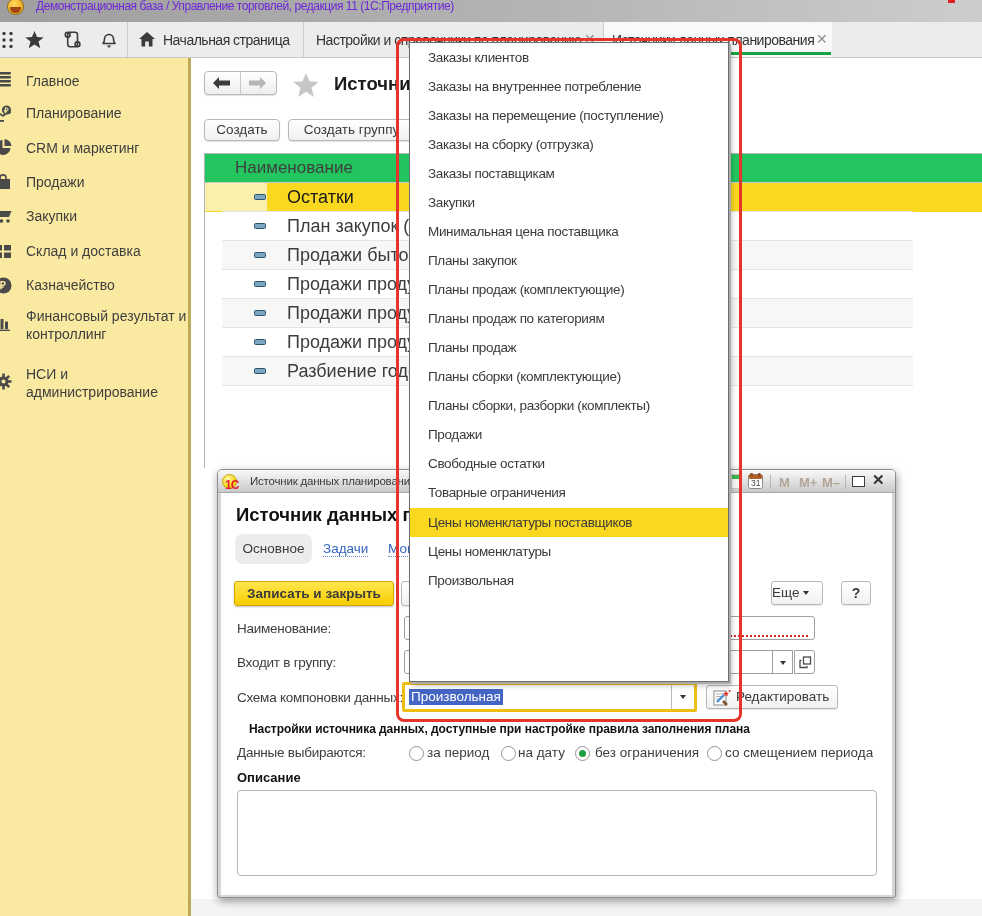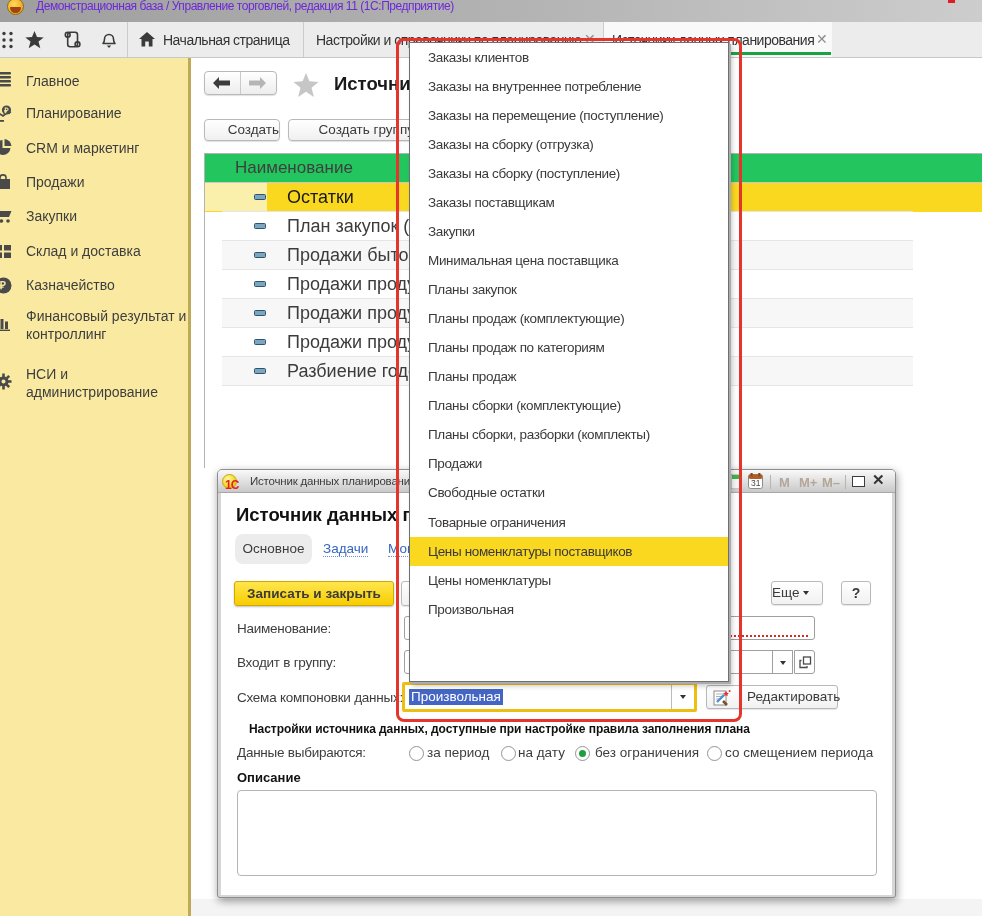--- a/index.html
+++ b/index.html
@@ -29,21 +29,21 @@
 
 #sidebar { left:0; top:58px; width:191px; height:858px; background:#faeaa1; border-right:3px solid #bfab57; z-index:2; }
 .sbitem { position:absolute; left:26px; font-size:14px; color:#3e3e3e; line-height:18px; width:160px; z-index:3; }
 .sbicon { position:absolute; left:-5px; z-index:3; }
 
 
 #navgrp { left:204px; top:71px; width:73px; height:24px; border:1px solid #b9b9b9; border-radius:4px; background:linear-gradient(#ffffff,#ededed); box-shadow:0 1px 1px rgba(0,0,0,.12); z-index:1; }
 #navdiv { left:240px; top:72px; width:1px; height:22px; background:#c9c9c9; z-index:1; }
 #bigstar { left:293px; top:73px; z-index:1; }
 #pagetitle { left:334px; top:73px; font-size:18.5px; font-weight:bold; color:#1a1a1a; z-index:1; white-space:nowrap; }
-.btn { position:absolute; border:1px solid #b9b9b9; border-radius:4px; background:linear-gradient(#ffffff,#f0f0f0); box-shadow:0 1px 1px rgba(0,0,0,.12); font-size:13.5px; color:#3a3a3a; text-align:right; z-index:1; }
+.btn { position:absolute; border:1px solid #b9b9b9; border-radius:4px; background:linear-gradient(#ffffff,#f0f0f0); box-shadow:0 1px 1px rgba(0,0,0,.12); font-size:13.5px; color:#3a3a3a; text-align:center; z-index:1; }
 
 
 #tbl { left:204px; top:153px; width:778px; height:315px; border-left:1px solid #b3b3b3; border-top:1px solid #b3b3b3; background:#fff; z-index:1; }
 #tblhead { left:205px; top:154px; width:777px; height:29px; background:#22c55e; border-bottom:1px solid #c9c9c9; font-size:17px; color:#3f3f3f; line-height:28px; padding-left:30px; z-index:1; }
 .trow { position:absolute; left:222px; width:691px; height:29px; border-bottom:1px solid #e5e5e5; font-size:18px; color:#3c3c3c; line-height:28px; z-index:1; }
 .trow .txt { position:absolute; left:65px; top:0; white-space:nowrap; }
 .dash { position:absolute; left:32px; top:11px; width:12px; height:6px; background:#7ca6c0; border:1.5px solid #2f546e; border-radius:1.5px; }
 #selrow { left:205px; top:183px; width:777px; height:29px; background:#fbd820; z-index:1; }
 #selrowl { left:205px; top:183px; width:62px; height:28px; background:#faf0ac; z-index:1; }
 
@@ -325,40 +325,39 @@
         <line x1="3" y1="7.5" x2="11" y2="7.5"></line>
         <line x1="3" y1="10" x2="8" y2="10"></line>
       </g>
   <line x1="4" y1="13" x2="11" y2="6" stroke="#4a90d9" stroke-width="2.4"></line>
   <line x1="10" y1="12" x2="14" y2="16" stroke="#7a5230" stroke-width="2.6"></line>
   <g fill="#e03030">
         <path d="M13 2 l0.9 1.8 1.9 0.3 -1.4 1.3 0.4 1.9 -1.8-1 -1.8 1 0.4-1.9 -1.4-1.3 1.9-0.3 z"></path>
         <circle cx="16.6" cy="2" r="1"></circle>
       </g>
     </svg>
- <span style="margin-left:40px">Редактировать</span></div>
+ <span style="margin-left:29px">Редактировать</span></div>
 <div class="abs" id="boldlbl">Настройки источника данных, доступные при настройке правила заполнения плана</div>
 <div class="dlabel" style="top:745px">Данные выбираются:</div>
 <div class="radio" style="left:409px"></div>
 <div class="rlabel" style="left:427px">за период</div>
 <div class="radio" style="left:501px"></div>
 <div class="rlabel" style="left:518px">на дату</div>
 <div class="radio on" style="left:575px"></div>
 <div class="rlabel" style="left:595px">без ограничения</div>
 <div class="radio" style="left:707px"></div>
 <div class="rlabel" style="left:725px">со смещением периода</div>
 <div class="abs" id="desc">Описание</div>
 <div class="abs" id="dtextarea"></div>
 
 <div class="abs" id="popup">
 <div class="pitem">Заказы клиентов</div>
 <div class="pitem">Заказы на внутреннее потребление</div>
 <div class="pitem">Заказы на перемещение (поступление)</div>
 <div class="pitem">Заказы на сборку (отгрузка)</div>
-<div class="pitem">Заказы на сборку (поступление)</div>
 <div class="pitem">Заказы поставщикам</div>
 <div class="pitem">Закупки</div>
 <div class="pitem">Минимальная цена поставщика</div>
 <div class="pitem">Планы закупок</div>
 <div class="pitem">Планы продаж (комплектующие)</div>
 <div class="pitem">Планы продаж по категориям</div>
 <div class="pitem">Планы продаж</div>
 <div class="pitem">Планы сборки (комплектующие)</div>
 <div class="pitem">Планы сборки, разборки (комплекты)</div>
 <div class="pitem">Продажи</div>

